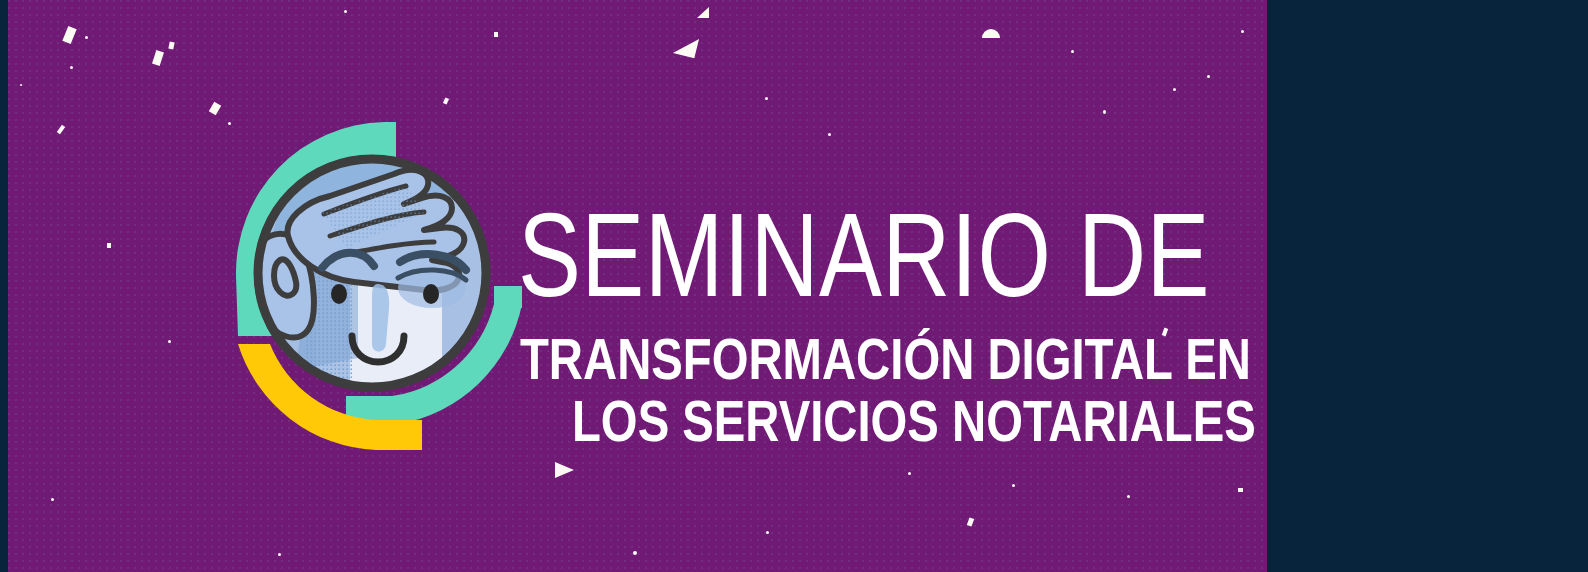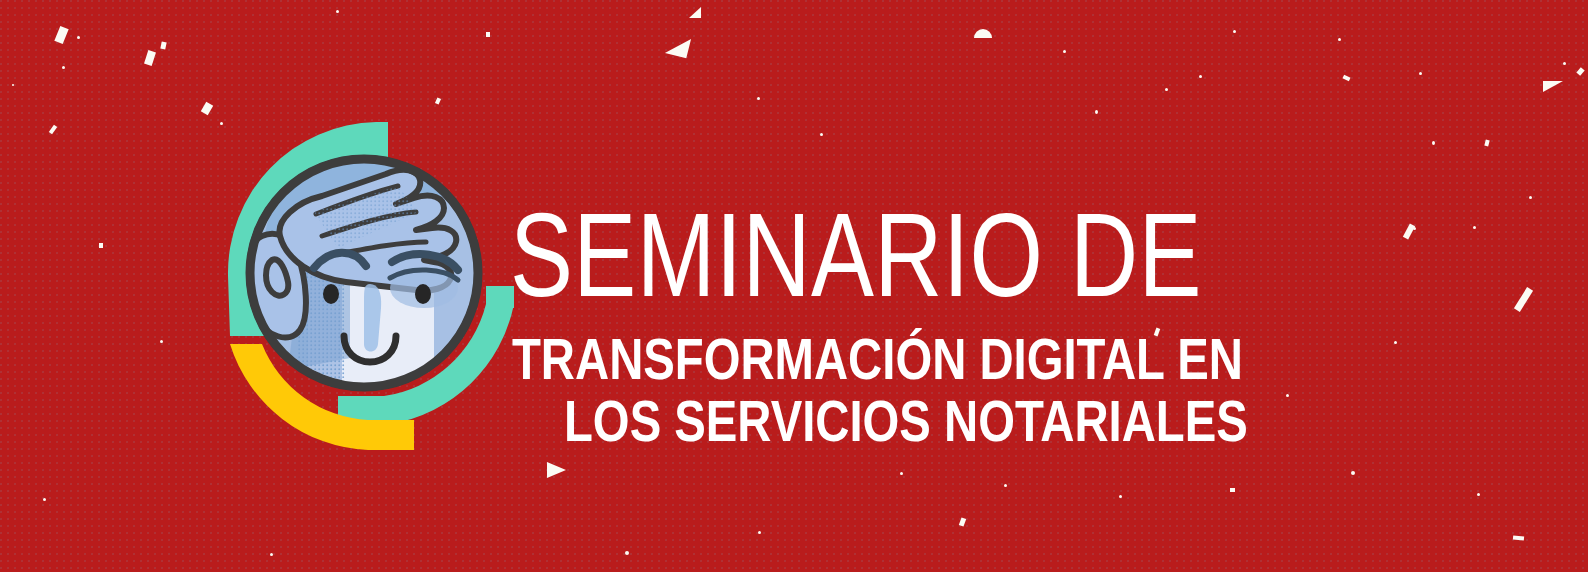--- a/index.html
+++ b/index.html
@@ -6,24 +6,25 @@
     margin: 0;
     padding: 0;
     background: #08243c;
   }
   body {
     font-family: "Liberation Sans", sans-serif;
   }
 
   #banner {
     position: relative;
-    width: 1588px;
+    width: 1259px;
     height: 572px;
     overflow: hidden;
-    background-color: #b91c1c;
+    background-color: #701a75;
+    margin-left: 8px;
   }
 
   
   #dot-texture {
     position: absolute;
     inset: 0;
     background-image: radial-gradient(circle at 1px 1px, rgba(120,175,205,0.14) 1px, transparent 1.2px);
     background-size: 7px 7px;
     pointer-events: none;
   }

